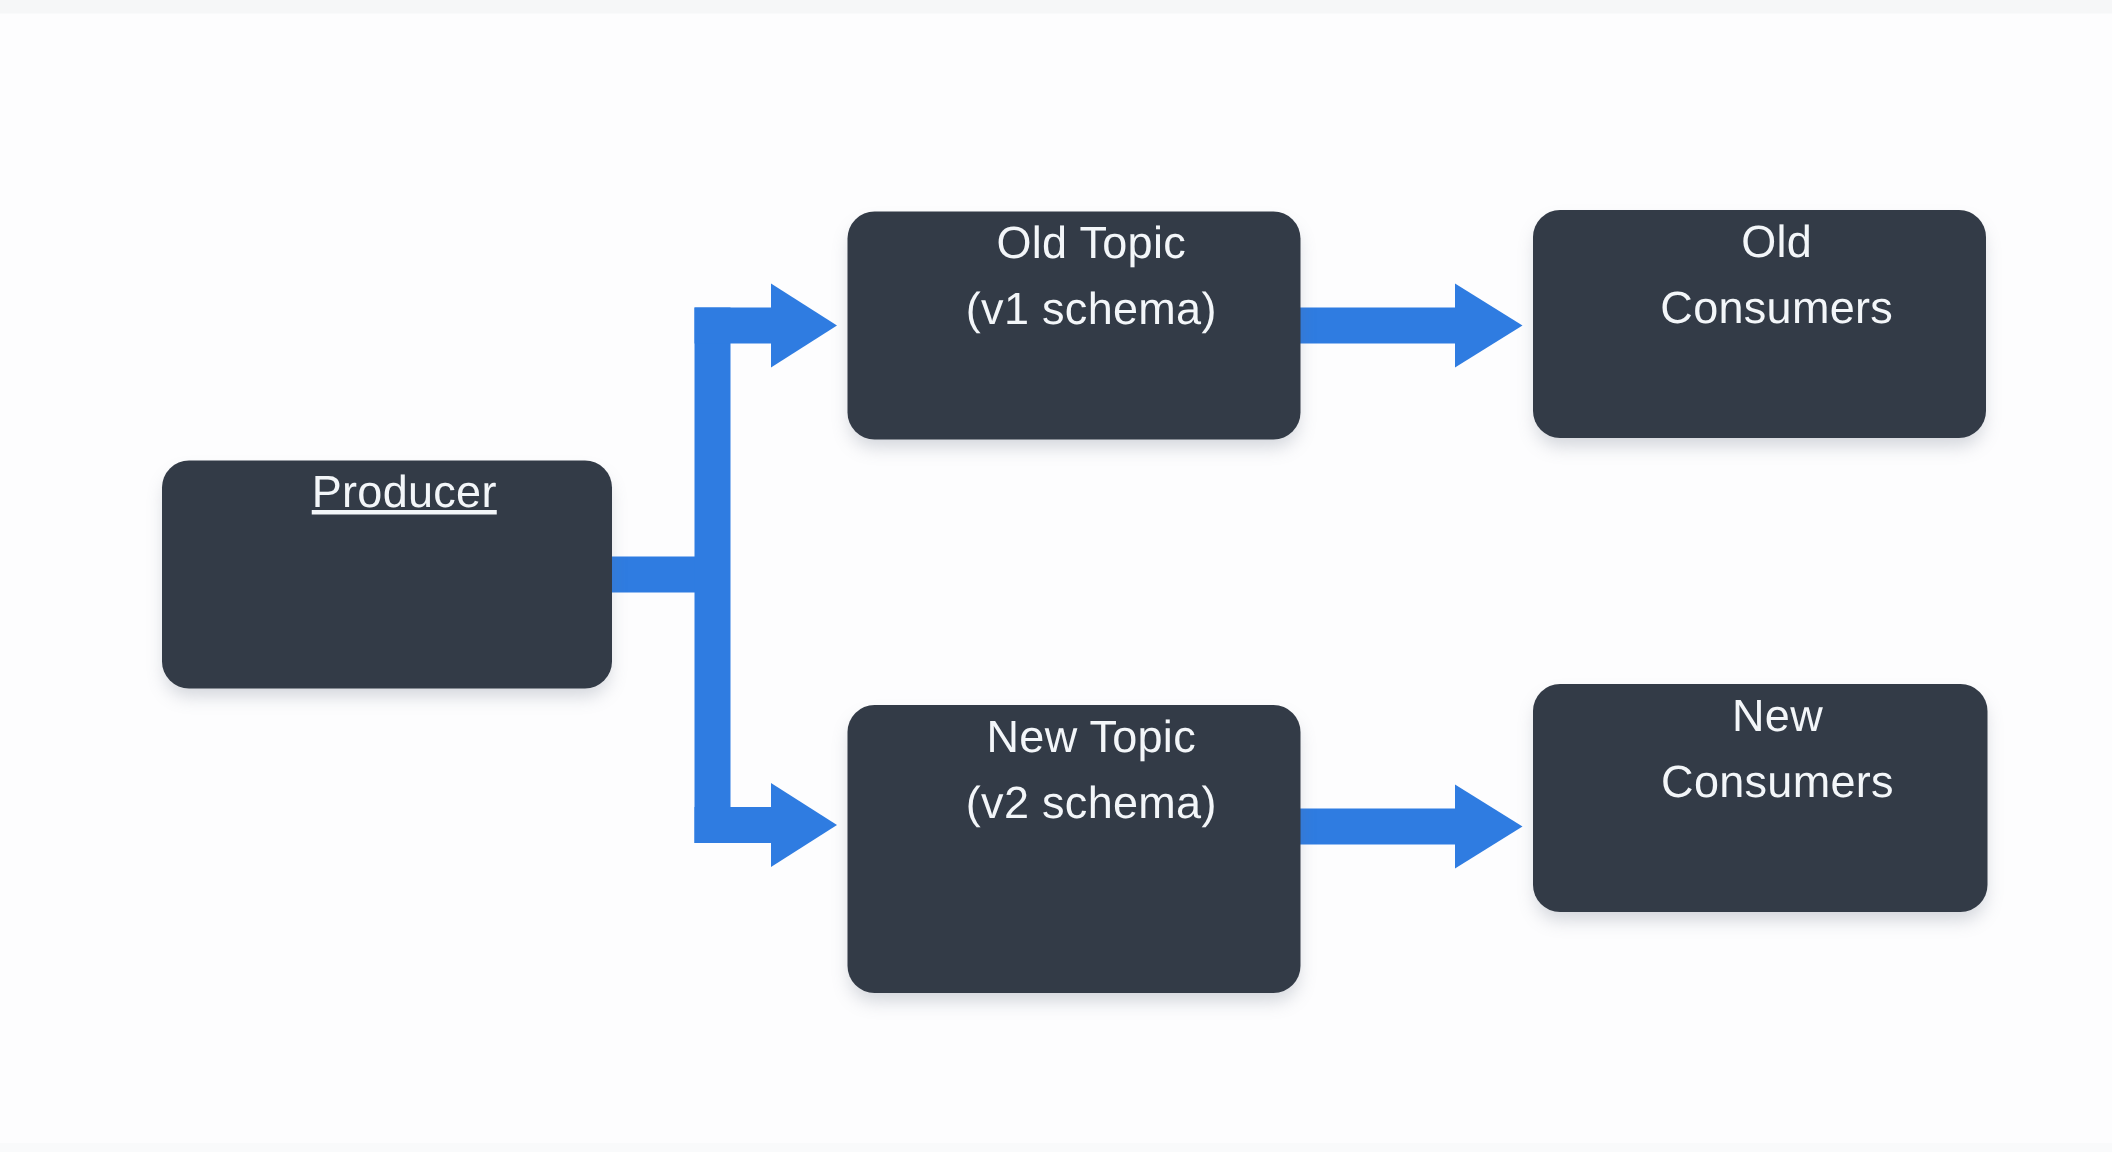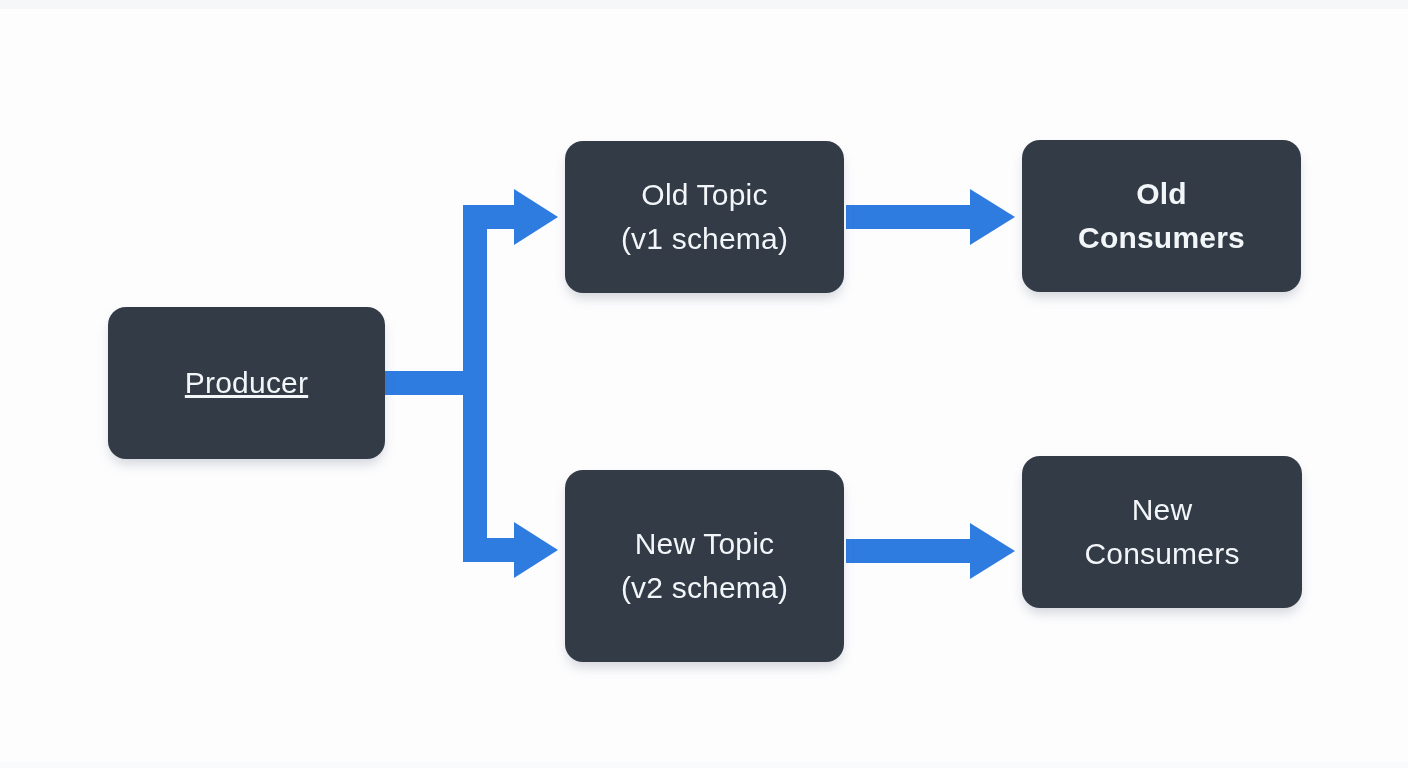--- a/index.html
+++ b/index.html
@@ -34,35 +34,36 @@
     position: absolute;
     left: 0; top: 0;
     pointer-events: none;
   }
   .node {
     position: absolute;
     background: var(--node-fill, #333b47);
     color: var(--node-text, #f3f6f9);
     border-radius: 18px;
     display: flex;
-    align-items: center;
+    align-items: flex-start;
     justify-content: center;
     text-align: center;
     box-shadow: 0 7px 12px -2px rgba(100, 110, 128, 0.28);
+    padding-left: 23px;
   }
   .node-label {
     font-size: 30px;
     line-height: 44px;
     letter-spacing: 0.2px;
     white-space: pre-line;
   }
   #node-producer      { left: 108px;  top: 307px; width: 277px; height: 152px; text-decoration: underline; }
   #node-old-topic     { left: 565px;  top: 141px; width: 279px; height: 152px; }
   #node-new-topic     { left: 565px;  top: 470px; width: 279px; height: 192px; }
-  #node-old-consumers { left: 1022px; top: 140px; width: 279px; height: 152px; font-weight: bold; }
+  #node-old-consumers { left: 1022px; top: 140px; width: 279px; height: 152px; }
   #node-new-consumers { left: 1022px; top: 456px; width: 280px; height: 152px; }
 </style>
 </head>
 <body>
 
 <div class="edge-artifact-top"></div>
 <div class="edge-artifact-bottom"></div>
 
 <div class="diagram">
 

